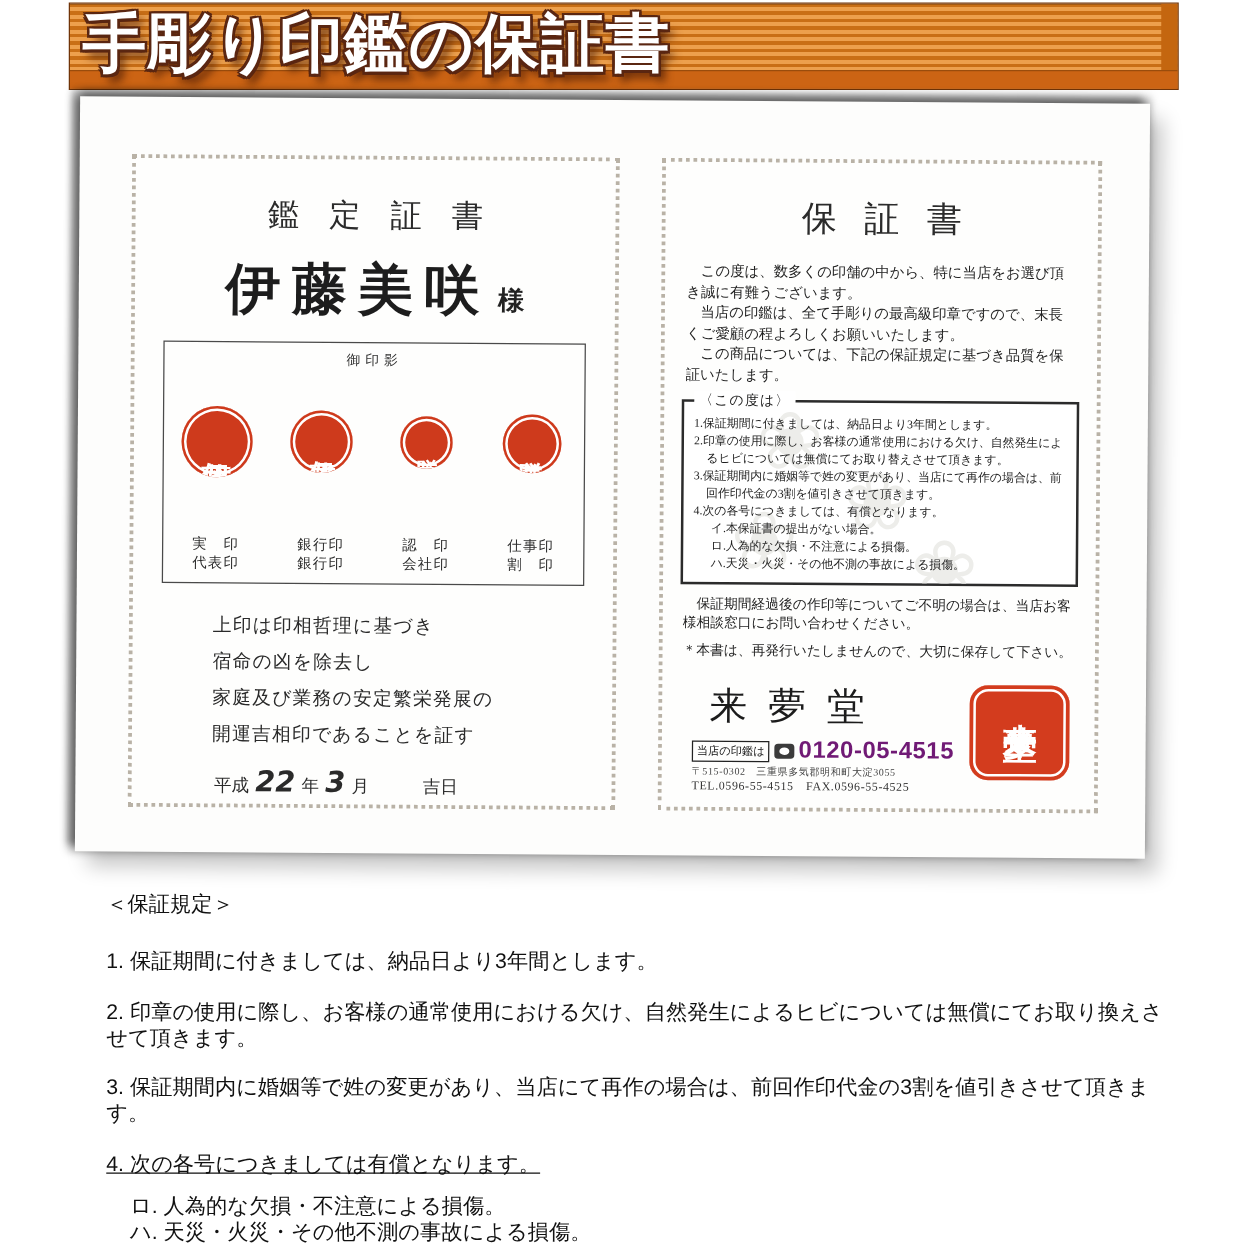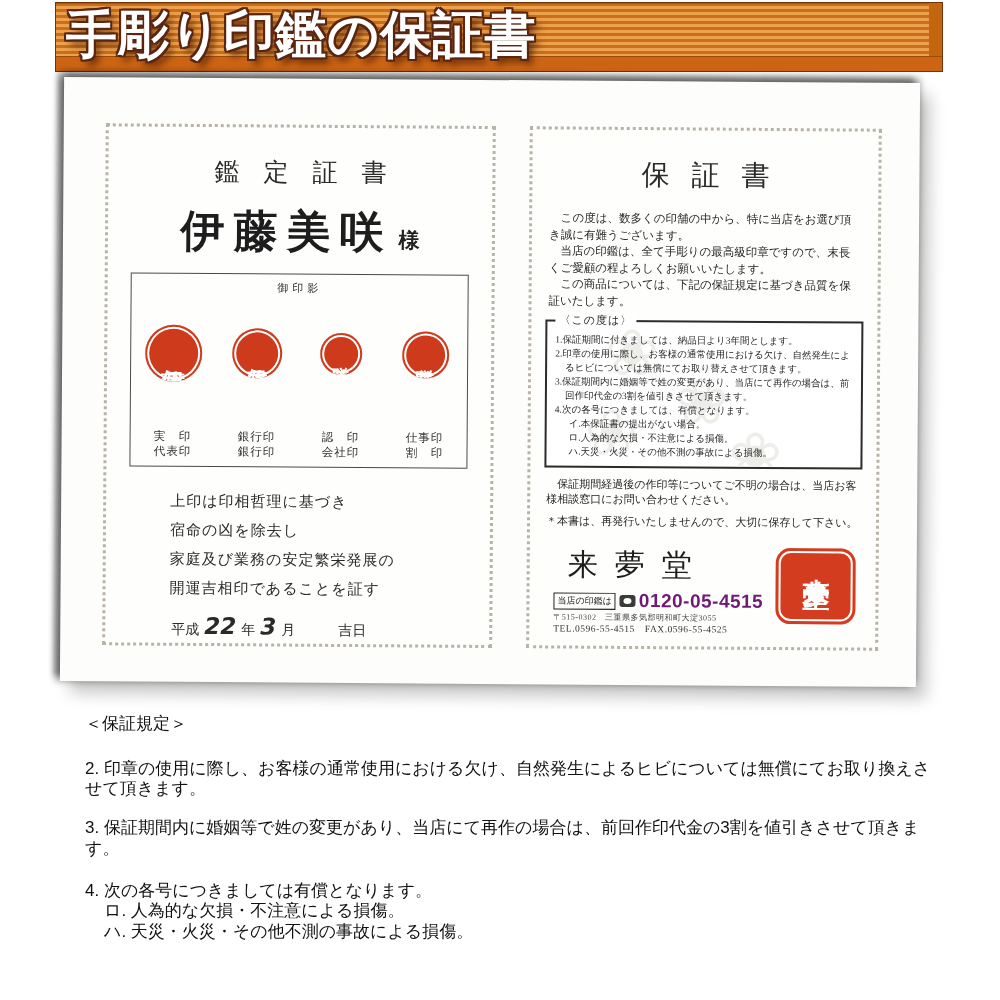--- a/index.html
+++ b/index.html
@@ -99,21 +99,21 @@
 
   
   .terms {
     position:absolute; left:85px; top:714px; width:850px;
     font-family:"Liberation Sans","DejaVu Sans",sans-serif; color:#111;
     font-size:17px; line-height:1.22;
   }
   .terms-heading { font-size:17px; margin-bottom:24px; }
   .term { margin-bottom:21px; }
   .term.tight { margin-bottom:18px; }
-  .term.last { margin-bottom:0; }
+  .term.last { margin-bottom:12px;text-decoration:underline; }
   .terms-sub { padding-left:19px; }
 </style>
 </head>
 <body>
 
 <div class="banner">
   <div class="banner-right-pad"></div>
   <div class="banner-bottom"></div>
   <div class="banner-title">手彫り印鑑の保証書</div>
 </div>
@@ -212,18 +212,19 @@
       <div class="shop-telfax">TEL.0596-55-4515　FAX.0596-55-4525</div>
       <div class="shop-seal">
           <span>来夢堂</span>
         </div>
     </div>
   </div>
 </div>
 
 <div class="terms">
   <div class="terms-heading">＜保証規定＞</div>
+  <div class="term">1. 保証期間に付きましては、納品日より3年間とします。</div>
   <div class="term tight">2. 印章の使用に際し、お客様の通常使用における欠け、自然発生によるヒビについては無償にてお取り換えさせて頂きます。</div>
   <div class="term">3. 保証期間内に婚姻等で姓の変更があり、当店にて再作の場合は、前回作印代金の3割を値引きさせて頂きます。</div>
   <div class="term last">4. 次の各号につきましては有償となります。</div>
   <div class="terms-sub">ロ. 人為的な欠損・不注意による損傷。</div>
   <div class="terms-sub">ハ. 天災・火災・その他不測の事故による損傷。</div>
 </div>
 
 </body></html>

